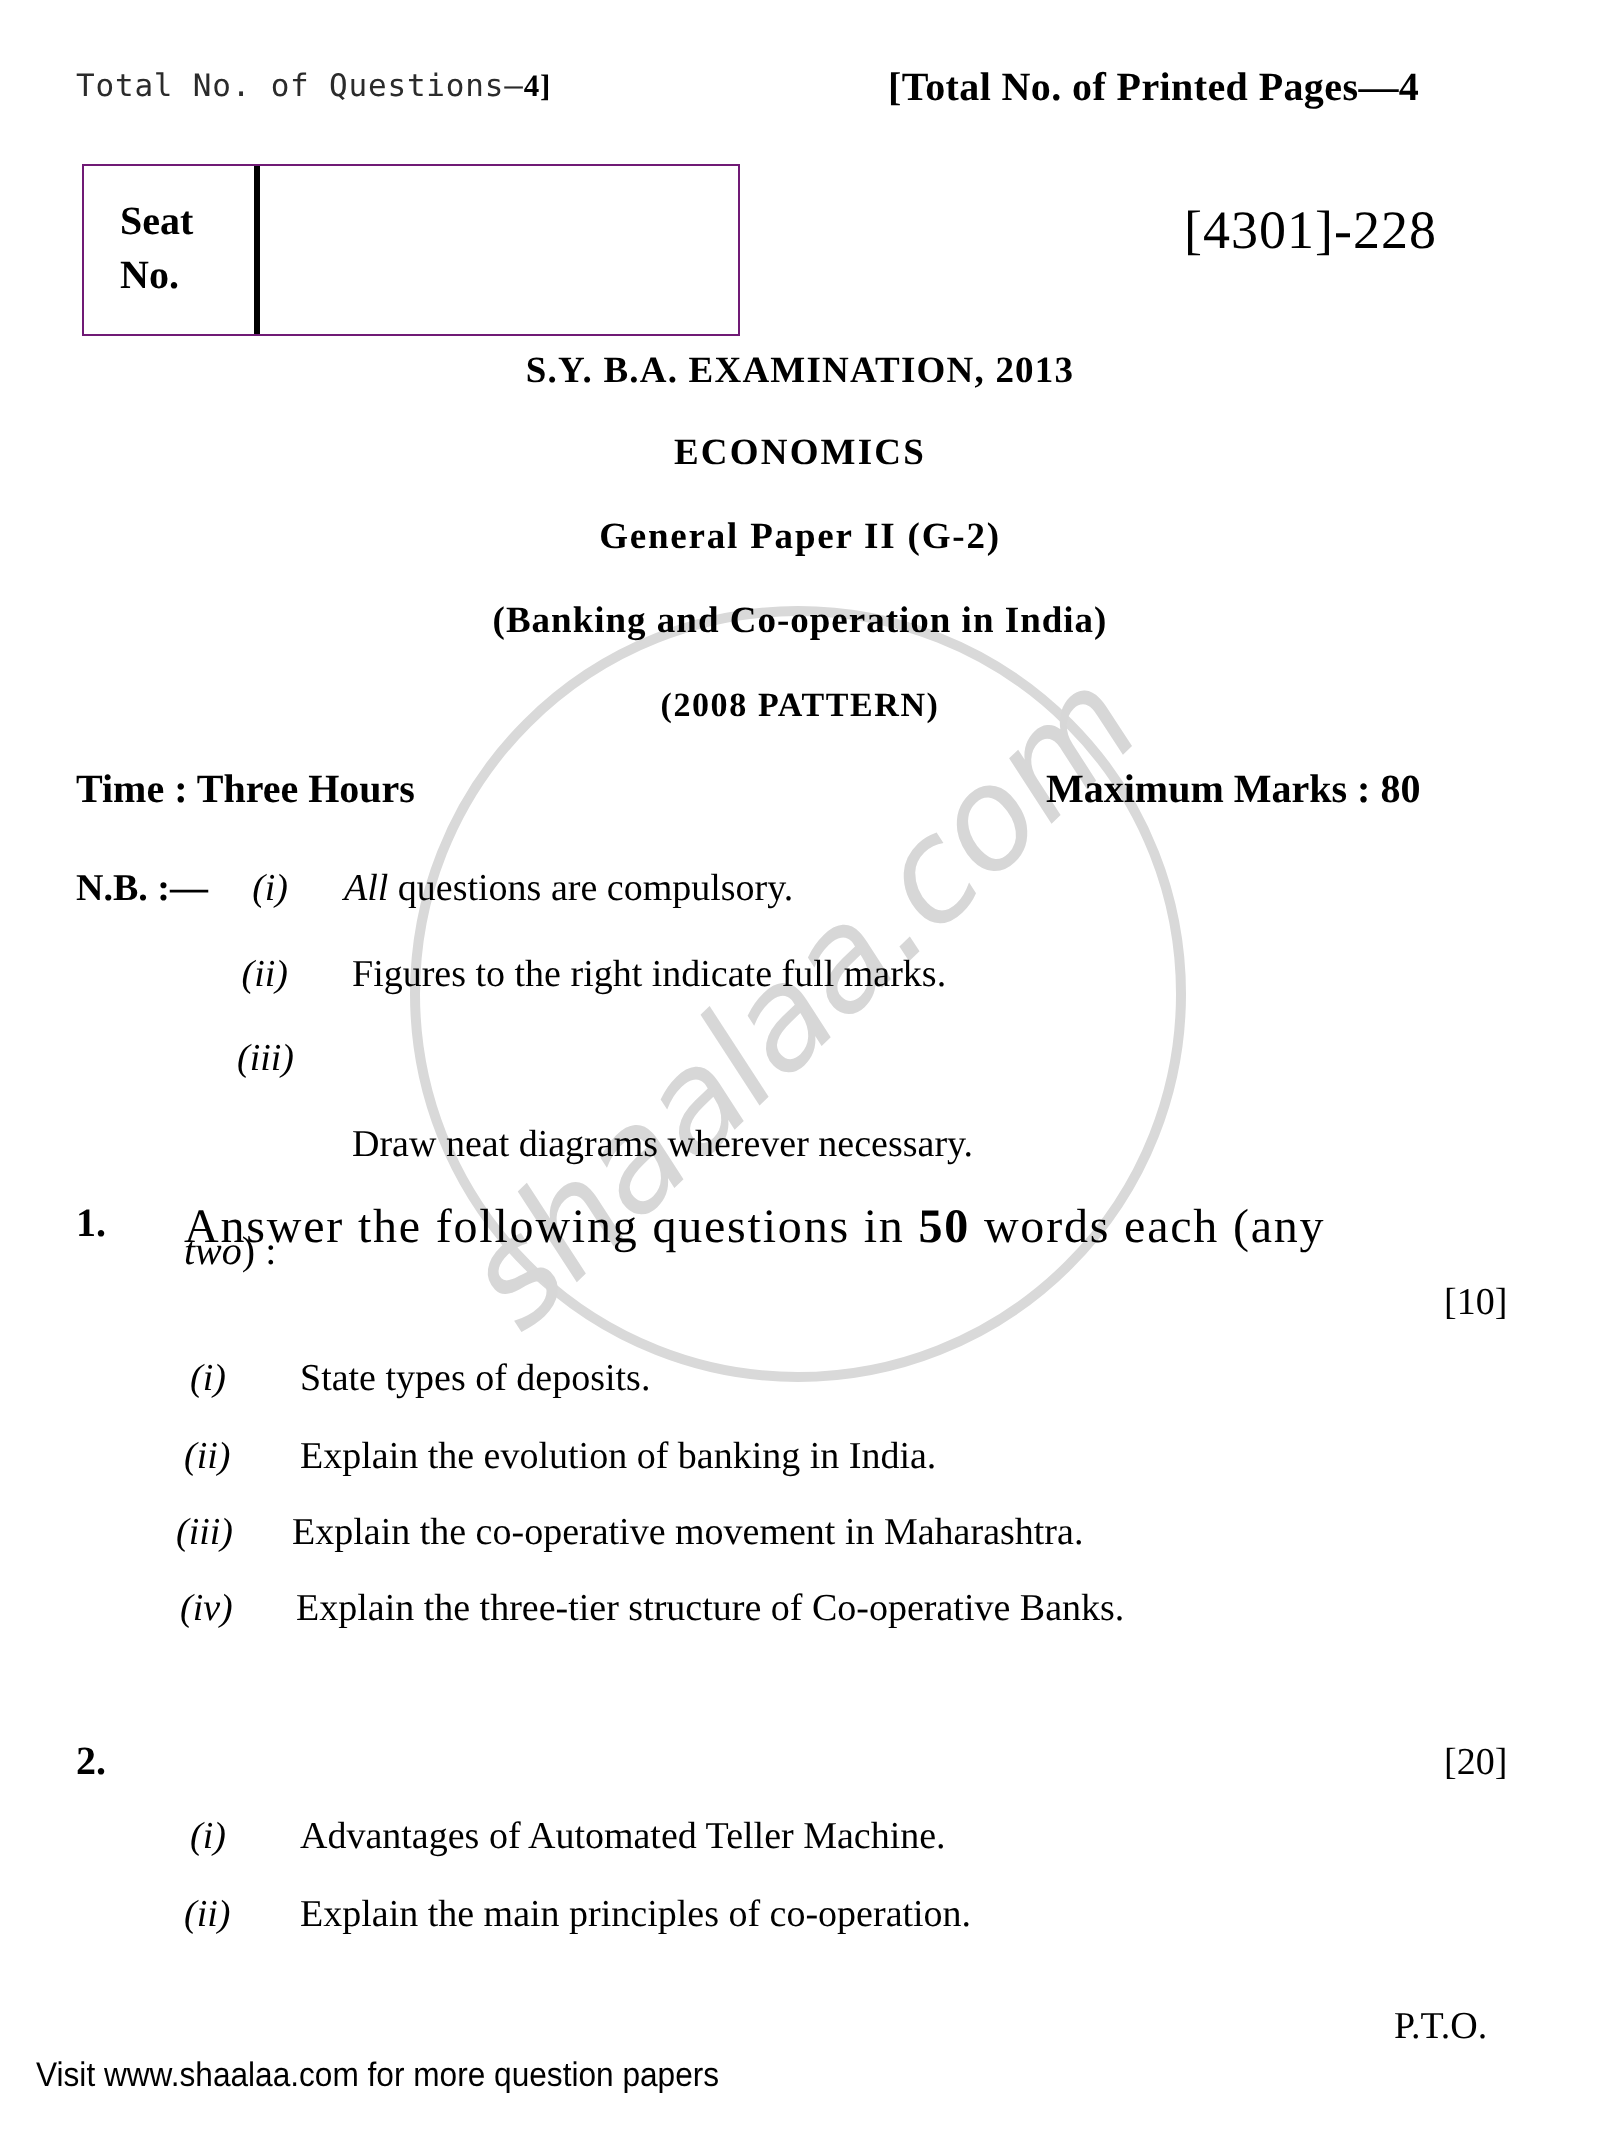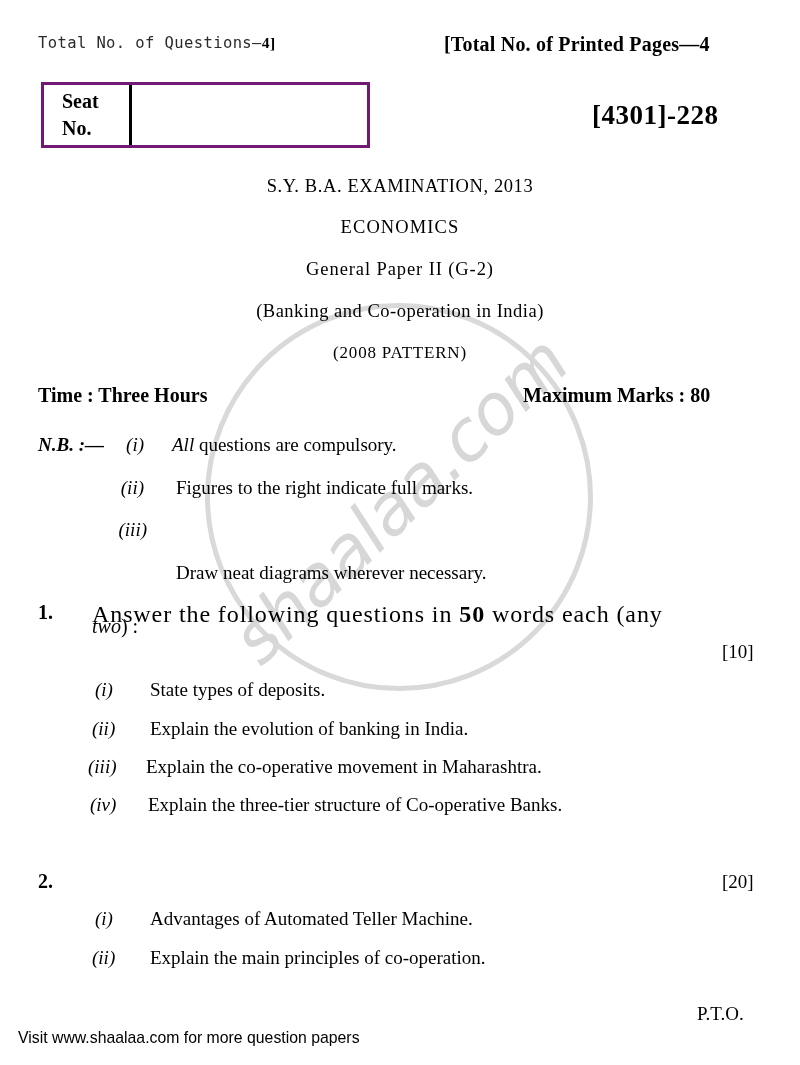--- a/index.html
+++ b/index.html
@@ -82,22 +82,22 @@
     font-weight: bold;
     letter-spacing: 0.2px;
     white-space: nowrap;
   }
 
   
   #seat-box {
     left: 41px;
     top: 82px;
     width: 329px;
-    height: 66px;
-    border: 3px solid #701a75;
+    height: 86px;
+    border: 1px solid #701a75;
     box-sizing: border-box;
     display: flex;
   }
   #seat-label-cell {
     width: 88px;
     border-right: 3px solid #000;
     box-sizing: border-box;
     display: flex;
     flex-direction: column;
     justify-content: center;
@@ -106,50 +106,49 @@
     font-weight: bold;
     line-height: 1.34;
   }
   #seat-value-cell { flex: 1; }
 
   
   #paper-code {
     left: 592px;
     top: 100px;
     font-size: 27px;
-    font-weight: bold;
+    font-weight: normal;
     letter-spacing: 0.5px;
     white-space: nowrap;
   }
 
   
   .title-line {
     left: 0;
     width: 800px;
     text-align: center;
-    font-weight: normal;
+    font-weight: bold;
     white-space: nowrap;
   }
   #t-exam   { top: 176px; font-size: 18.5px; letter-spacing: 0.6px; }
   #t-subject{ top: 217px; font-size: 18.5px; letter-spacing: 1.1px; }
   #t-paper  { top: 259px; font-size: 18.5px; letter-spacing: 0.9px; }
   #t-sub    { top: 301px; font-size: 18.5px; letter-spacing: 0.5px; }
   #t-pattern{ top: 343px; font-size: 17px;   letter-spacing: 0.8px; }
 
   
   #time-row { left: 38px; top: 384px; font-size: 20px; font-weight: bold; white-space: nowrap; }
   #marks-row { left: 523px; top: 384px; font-size: 20px; font-weight: bold; white-space: nowrap; }
 
   
   .nb-label {
     left: 38px;
     top: 434px;
     font-size: 19px;
     font-weight: bold;
-    font-style: italic;
     white-space: nowrap;
   }
   .nb-row { font-size: 19px; white-space: nowrap; }
   .nb-rn  { position: absolute; text-align: right; font-style: italic; }
   .nb-tx  { position: absolute; }
   #nb1-rn { left: 108px; top: 434px; width: 36px; }
   #nb1-tx { left: 172px; top: 434px; }
   #nb2-rn { left: 108px; top: 477px; width: 36px; }
   #nb2-tx { left: 176px; top: 477px; }
   #nb3-rn { left: 105px; top: 519px; width: 42px; }

